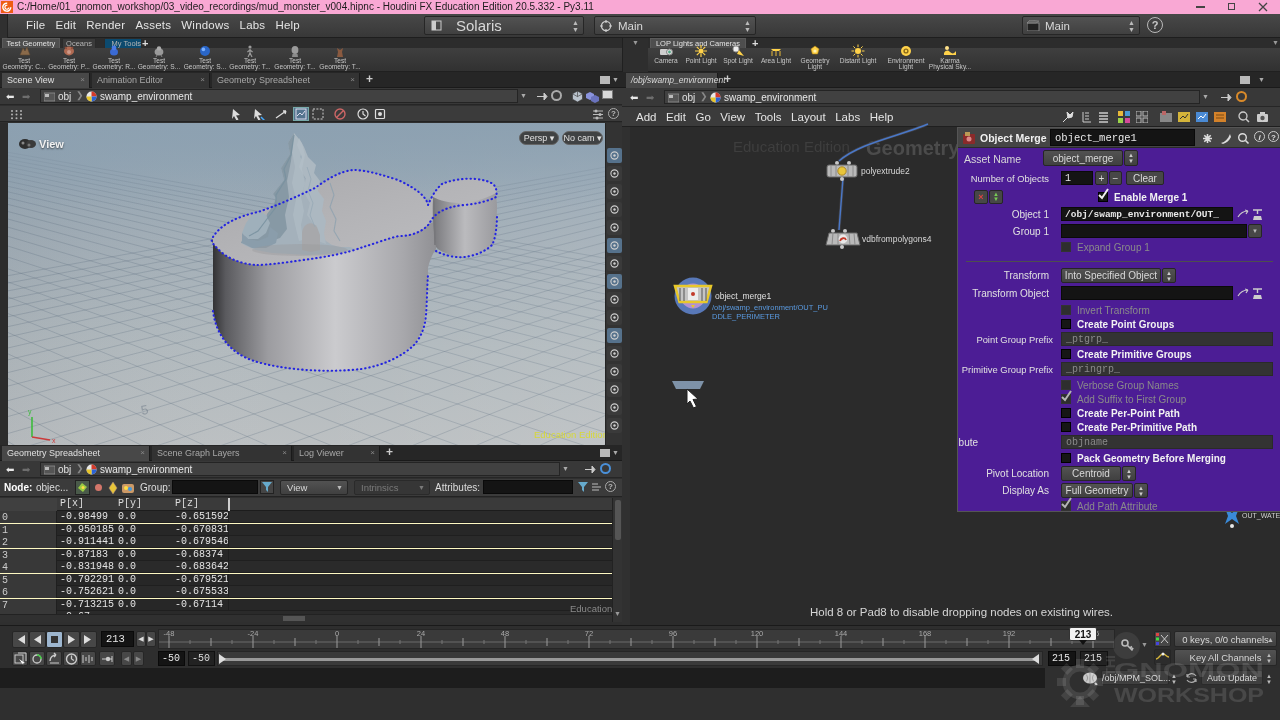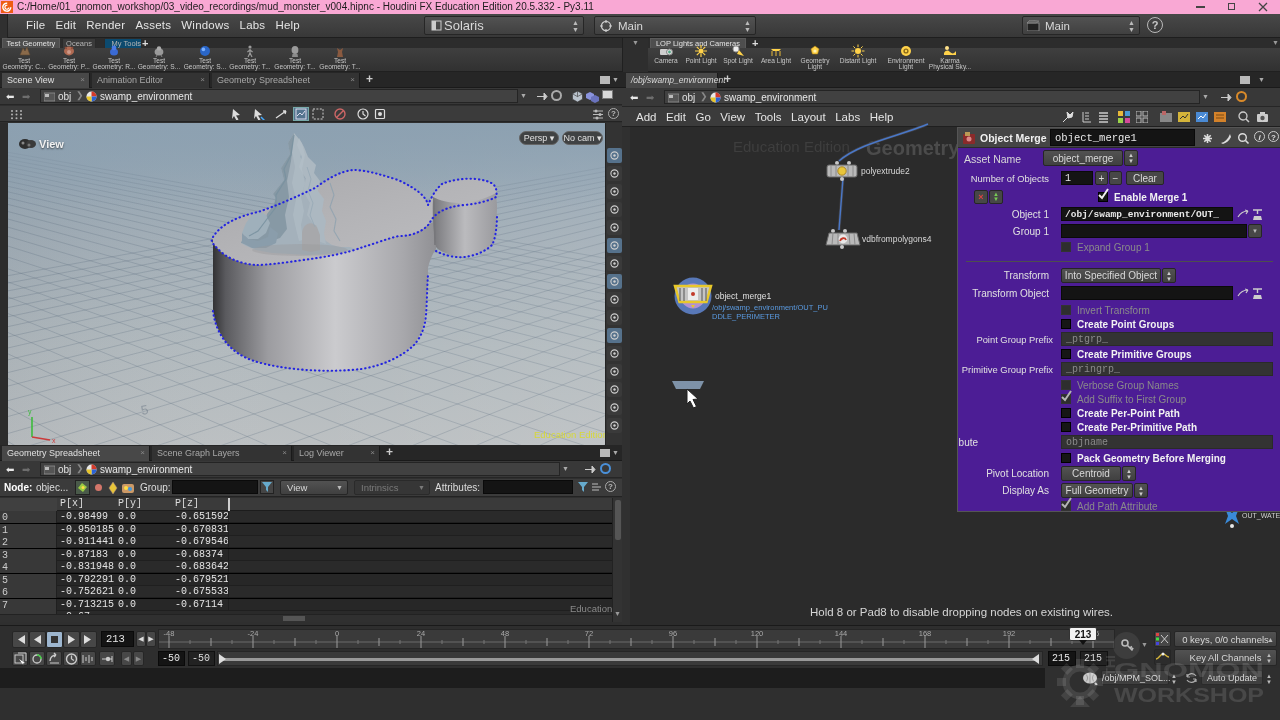--- a/index.html
+++ b/index.html
@@ -27,21 +27,21 @@
     </svg>
 </div>
 <div class="abs" style="left:0;top:14px;width:1280px;height:24px;background:linear-gradient(#484848,#383838);border-bottom:1px solid #1e1e1e">
 <div class="abs" style="left:0;top:0;width:8px;height:24px;background:#303030;border-right:1px solid #222"></div>
 <div class="abs" style="left:26px;top:5px;font-size:11.5px;color:#e4e4e4;letter-spacing:.2px">File&nbsp;&nbsp;&nbsp;Edit&nbsp;&nbsp;&nbsp;Render&nbsp;&nbsp;&nbsp;Assets&nbsp;&nbsp;&nbsp;Windows&nbsp;&nbsp;&nbsp;Labs&nbsp;&nbsp;&nbsp;Help</div>
 <div class="dd abs" style="left:424px;top:2px;width:160px;height:19px">
  <svg width="11" height="11" style="margin-left:6px">
         <rect x="1" y="1" width="9" height="9" fill="none" stroke="#ccc"></rect>
         <rect x="1" y="1" width="4" height="9" fill="#ccc"></rect>
       </svg>
- <span style="font-size:13px;margin-left:2px">Solaris</span>
+ <span style="font-size:15px;margin-left:14px">Solaris</span>
  <span style="margin-left:auto;margin-right:4px;color:#bbb;font-size:7px;line-height:7px">▲<br>▼</span>
     </div>
 <div class="dd abs" style="left:594px;top:2px;width:162px;height:19px">
  <svg width="12" height="12" style="margin-left:5px">
         <circle cx="6" cy="6" r="4.6" fill="none" stroke="#ccc" stroke-width="1.2"></circle>
         <path d="M6 0v3M6 9v3M0 6h3M9 6h3" stroke="#ccc" stroke-width="1.2"></path>
       </svg>
  <span style="font-size:11.5px;margin-left:6px">Main</span>
  <span style="margin-left:auto;margin-right:4px;color:#bbb;font-size:7px;line-height:7px">▲<br>▼</span>
     </div>
@@ -527,21 +527,21 @@
 <div class="abs" style="left:435px;top:3px;font-size:10px;color:#ddd">Attributes:</div>
 <div class="fld abs" style="left:483px;top:1px;width:90px;height:14px"></div>
 <svg class="abs" style="left:578px;top:3px" width="10" height="10">
       <path d="M0 0h10L6 5v5L4 8V5z" fill="#6ac"></path>
     </svg>
 <svg class="abs" style="left:591px;top:3px" width="11" height="10">
       <path d="M1 2h6M1 5h9M1 8h7" stroke="#bbb" stroke-width="1.2"></path>
     </svg>
 <div class="abs" style="left:605px;top:2px;width:11px;height:11px;border:1.3px solid #aaa;border-radius:50%;color:#bbb;font-size:8px;text-align:center;line-height:10px;font-weight:bold">?</div>
 </div>
-<div class="abs" style="left:0;top:498px;width:622px;height:124px;background:#000000;overflow:hidden">
+<div class="abs" style="left:0;top:498px;width:622px;height:124px;background:#fef9c3;overflow:hidden">
     <div class="abs" style="left:0;top:0;width:612px;height:13px;background:#3a3a3a;border-bottom:1px solid #1c1c1c">
       <span class="abs mono" style="left:60px;font-size:10px;color:#ddd">P[x]</span>
       <span class="abs mono" style="left:118px;font-size:10px;color:#ddd">P[y]</span>
       <span class="abs mono" style="left:175px;font-size:10px;color:#ddd">P[z]</span>
       <div class="abs" style="left:0;top:0;width:57px;height:13px;background:#404040"></div>
       <div class="abs" style="left:228px;top:0;width:2px;height:13px;background:#cfcfcf"></div>
     </div>
     <div class="abs" style="left:0;top:13px;width:612px;height:12px;background:#2a2a2a;border-bottom:1px solid #1f1f1f">
       <div class="abs" style="left:0;top:0;width:57px;height:12px;background:#383838;border-right:1px solid #1f1f1f;color:#ccc;font-size:10px;line-height:11px" class2="mono"><span class="mono" style="font-size:10px;margin-left:2px">0</span></div>
       <span class="abs mono" style="left:60px;font-size:10px;color:#e4e4e4;line-height:11px">-0.98499</span>

